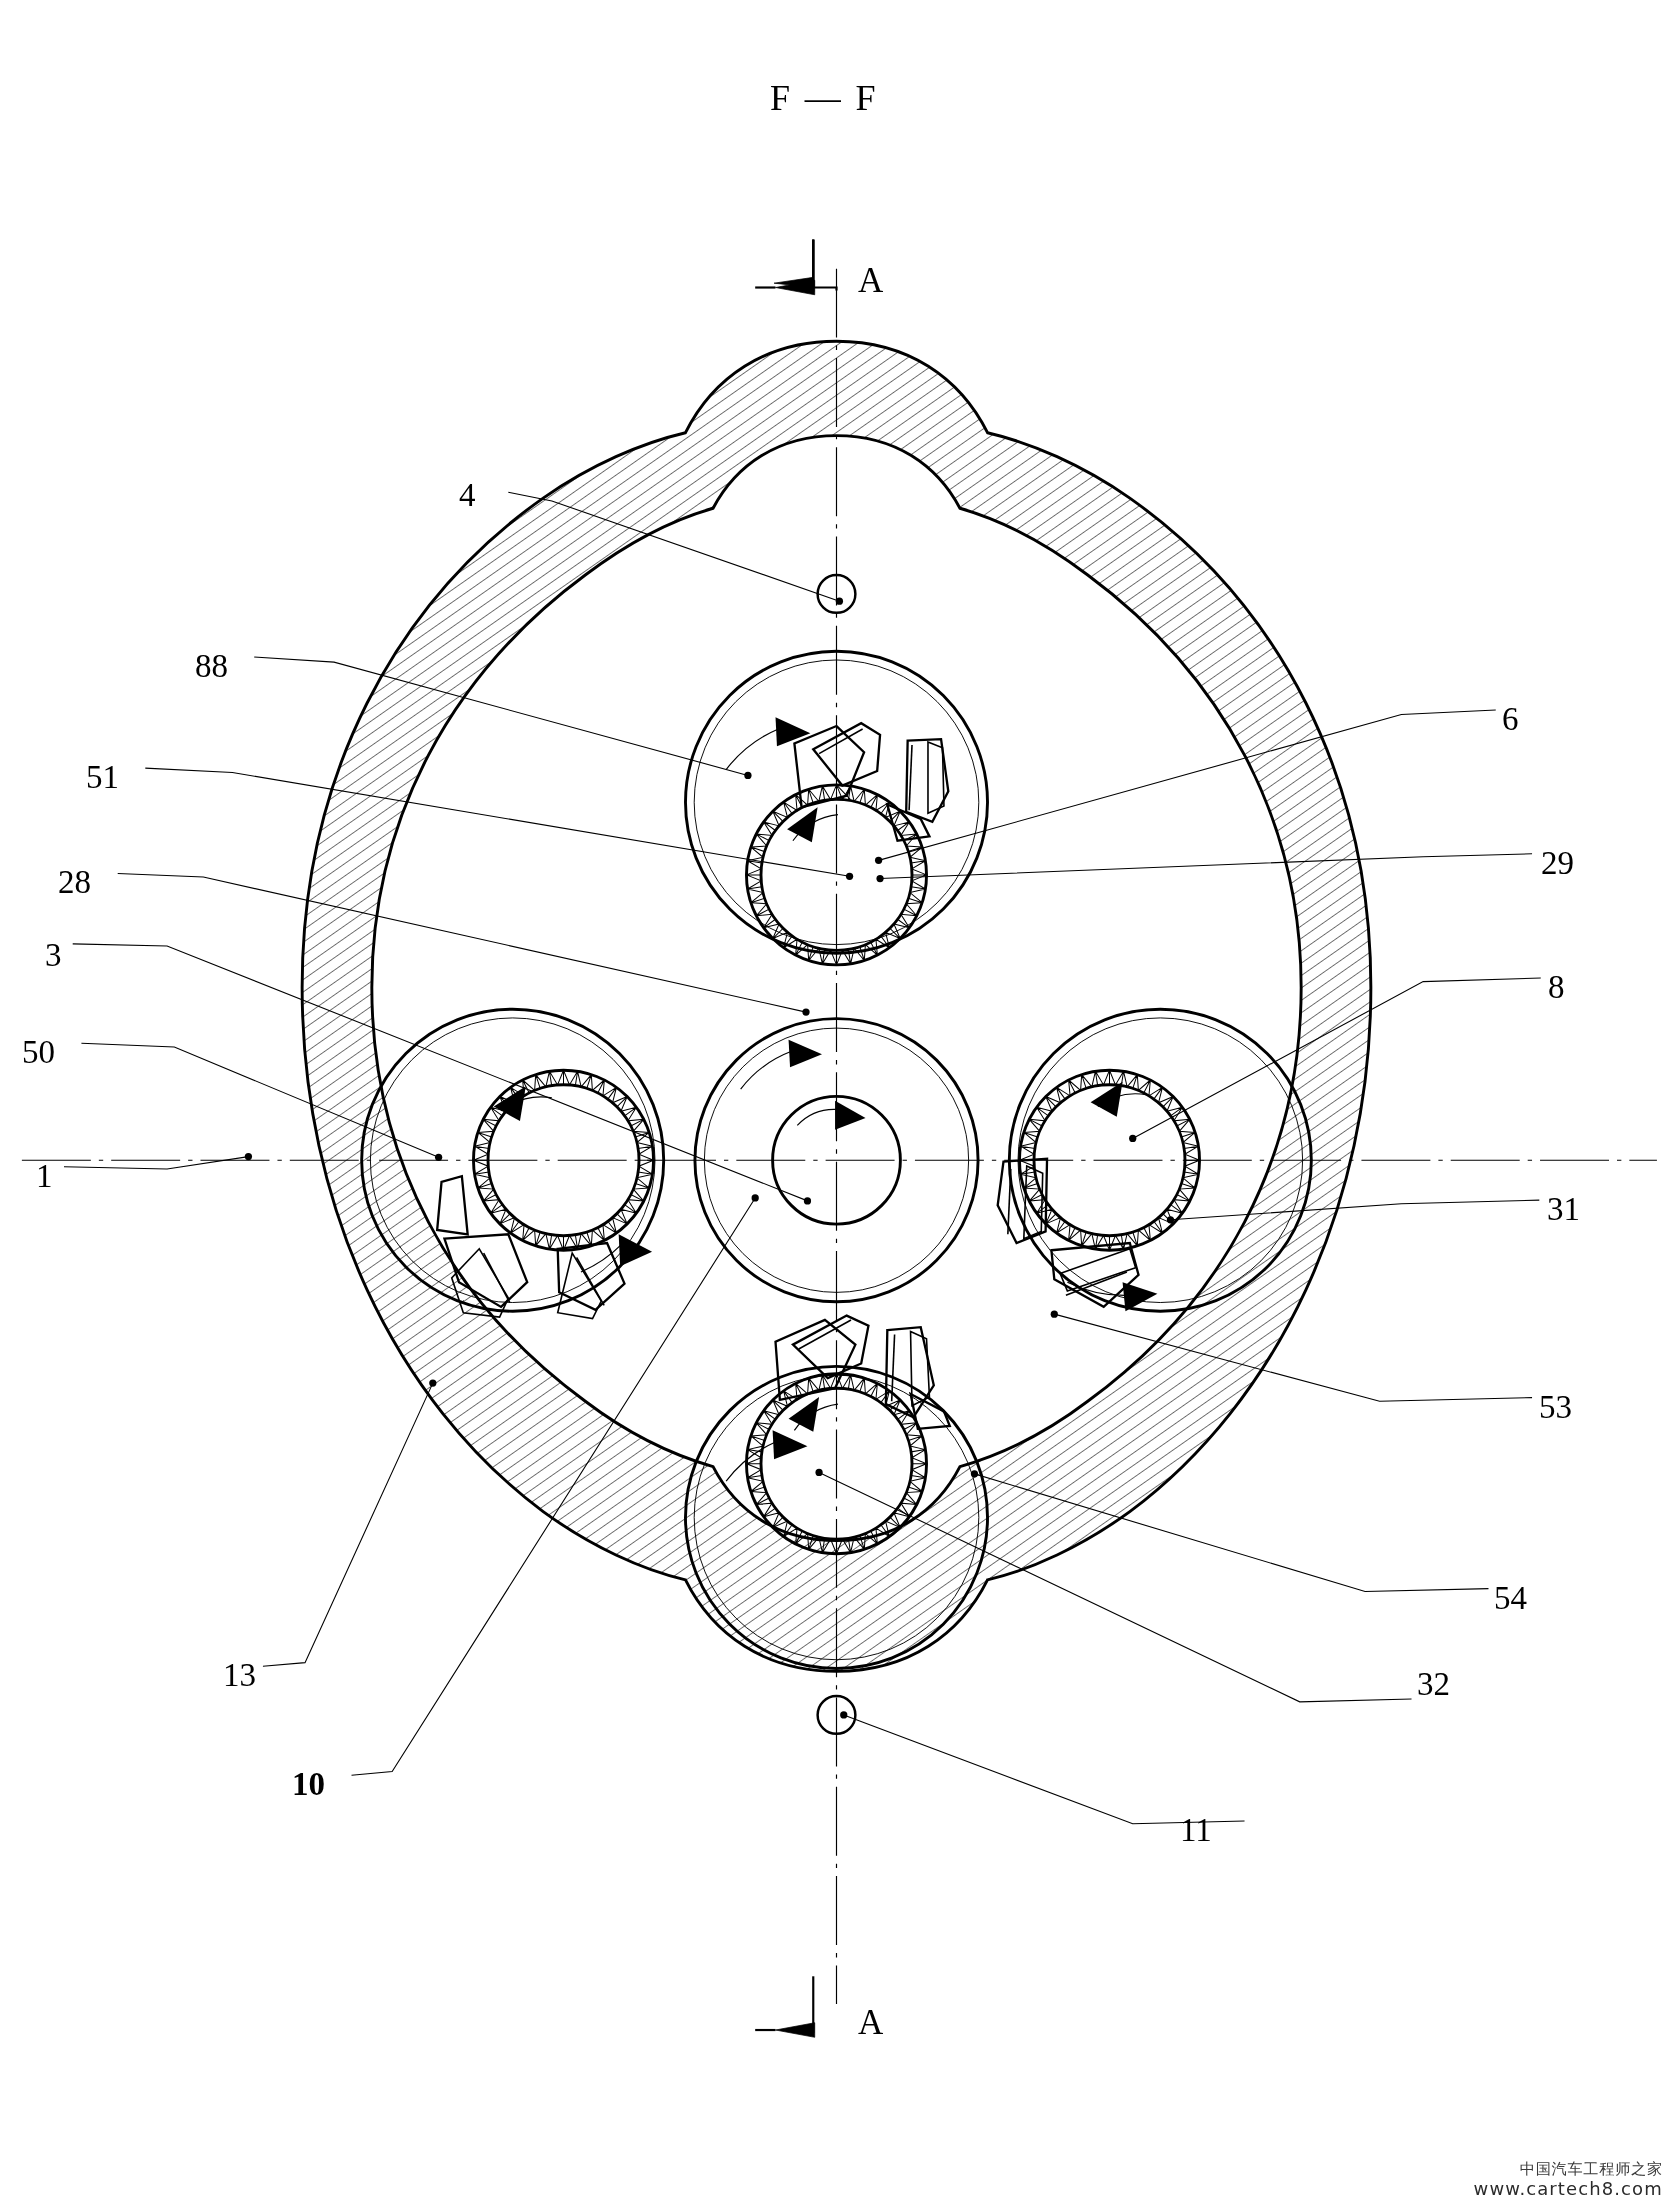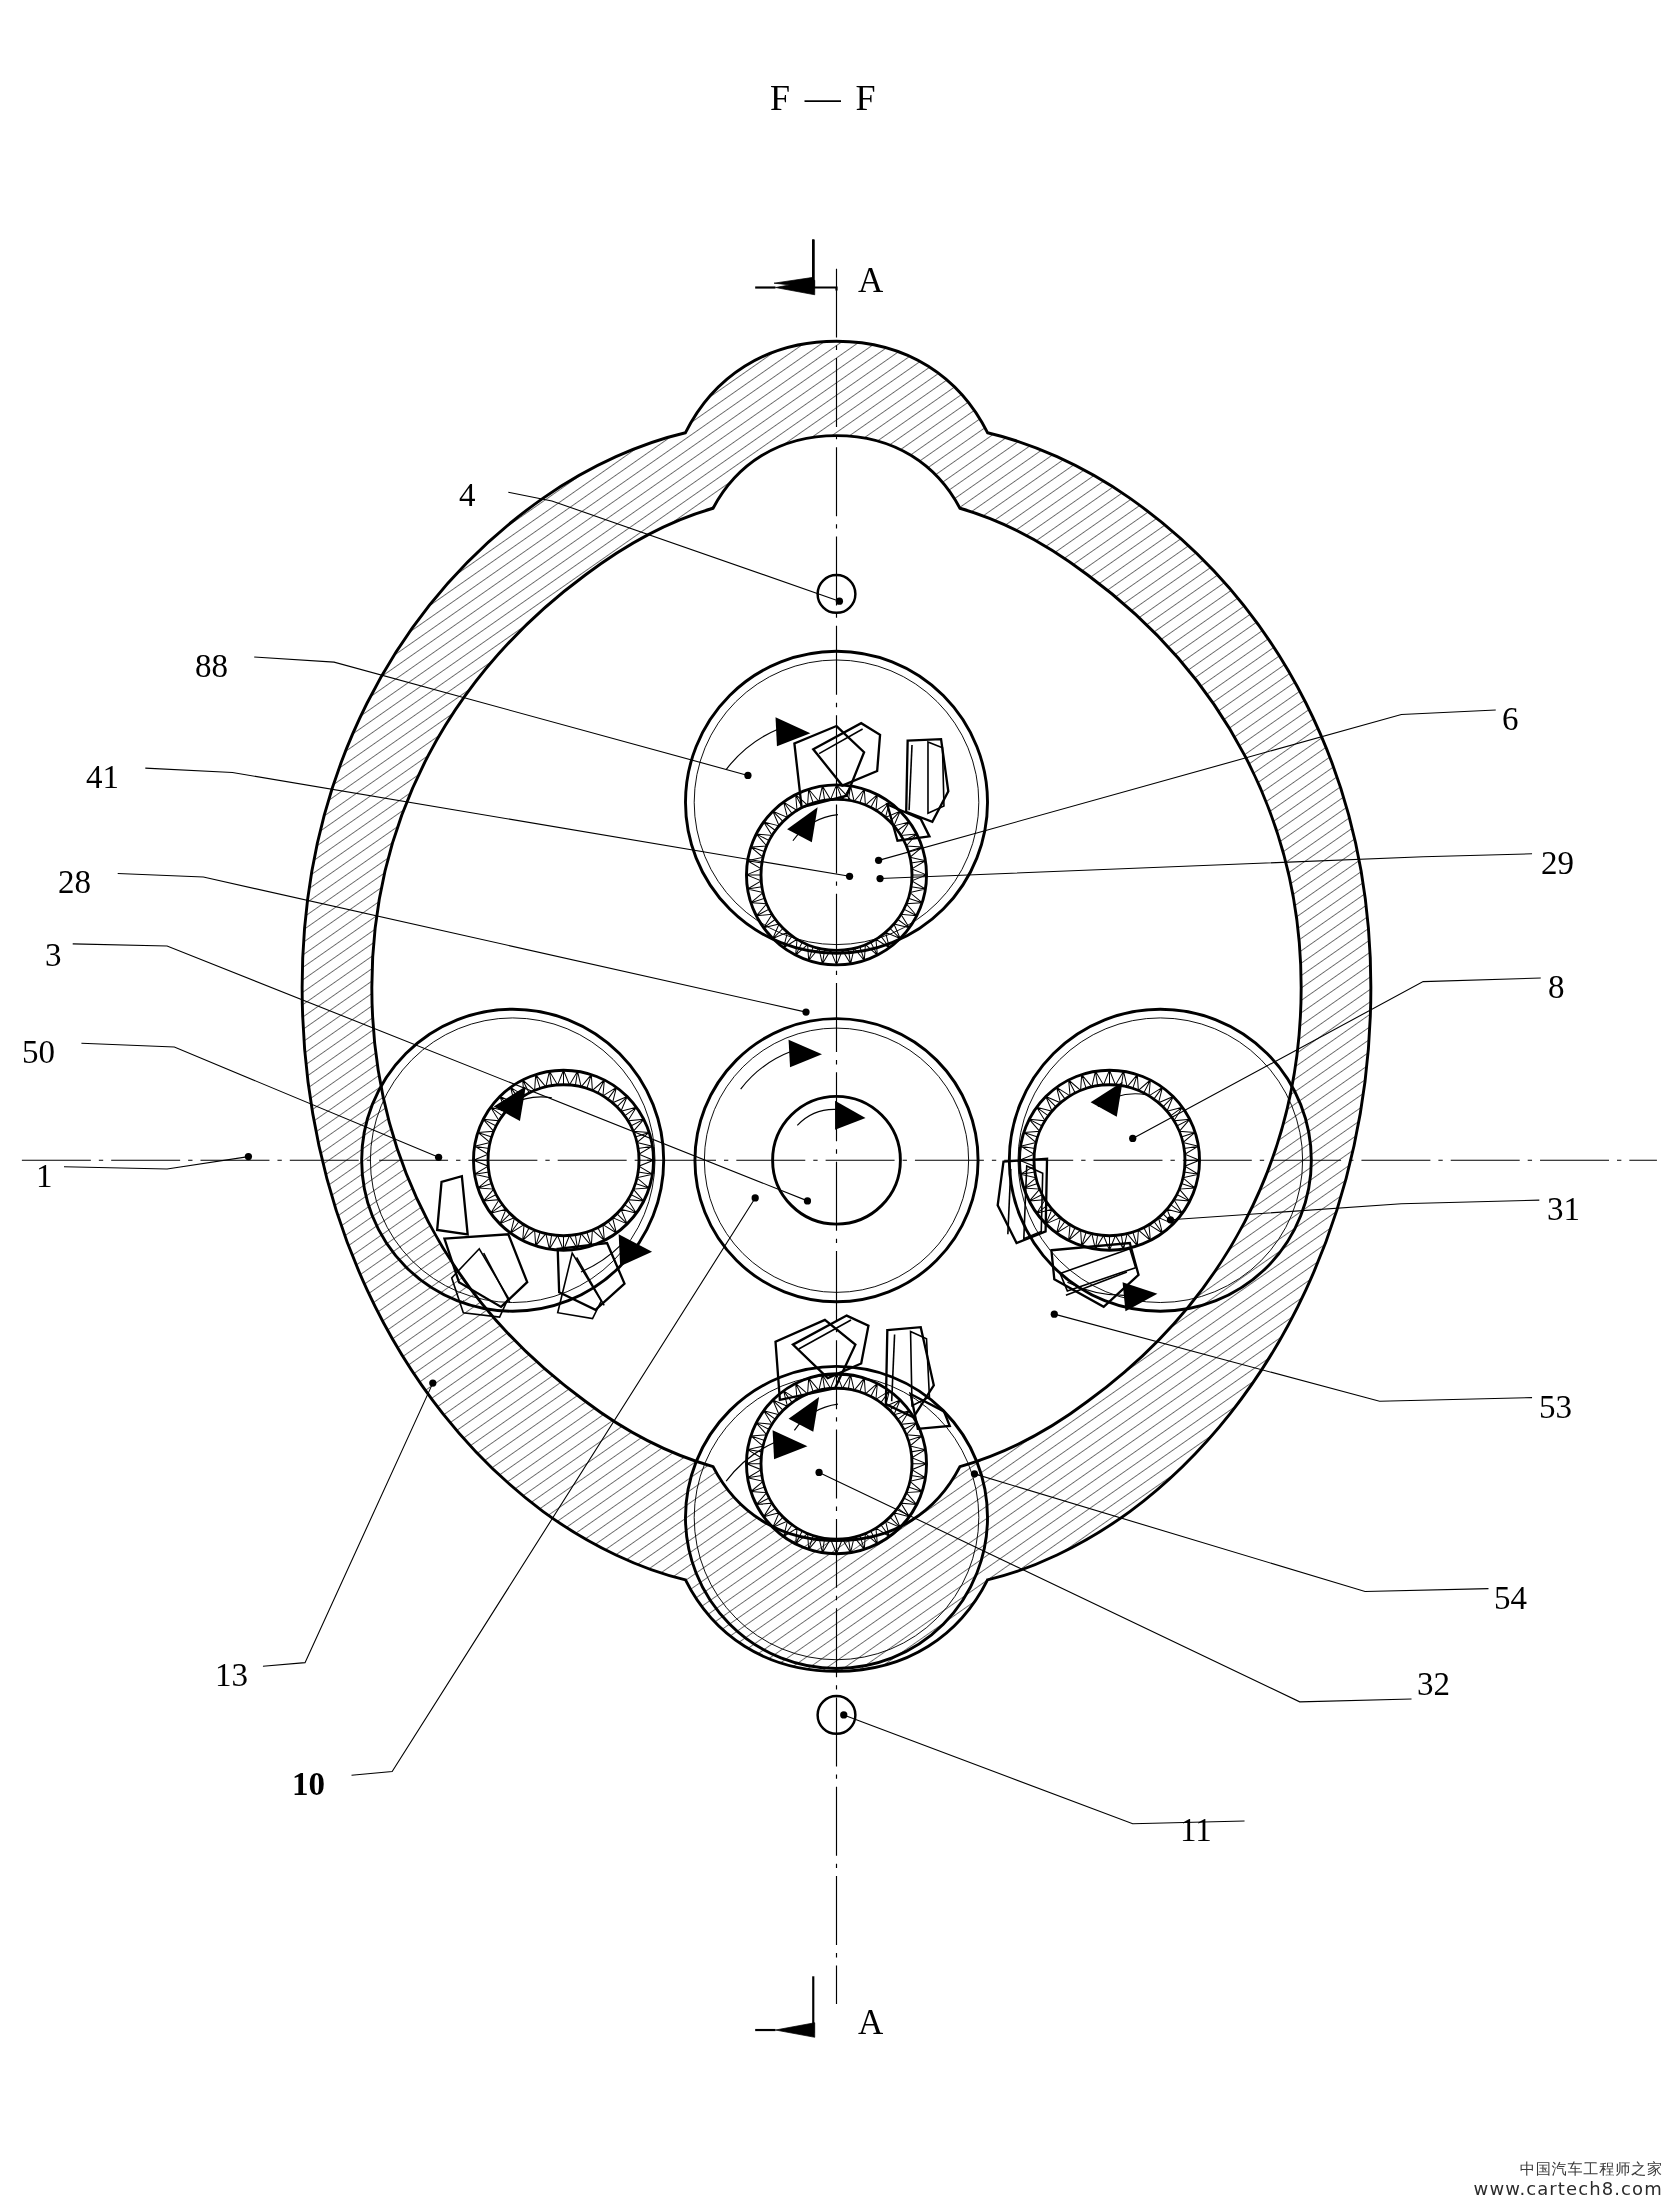--- a/index.html
+++ b/index.html
@@ -285,34 +285,34 @@
 
 <div class="title" style="left:770px;top:77px;">F — F</div>
 
 <div class="secmark" style="left:858px;top:261px;">A</div>
 
 <div class="secmark" style="left:858px;top:2003px;">A</div>
 
 <div id="labels">
       <div class="lbl" style="left: 459px; top: 479px;">4</div>
       <div class="lbl" style="left: 195px; top: 650px;">88</div>
-      <div class="lbl" style="left: 86px; top: 761px;">41</div>
+      <div class="lbl" style="left: 86px; top: 761px;">51</div>
       <div class="lbl" style="left: 58px; top: 866px;">28</div>
       <div class="lbl" style="left: 45px; top: 939px;">3</div>
       <div class="lbl" style="left: 22px; top: 1036px;">50</div>
       <div class="lbl" style="left: 36px; top: 1160px;">1</div>
       <div class="lbl" style="left: 1502px; top: 703px;">6</div>
       <div class="lbl" style="left: 1541px; top: 847px;">29</div>
       <div class="lbl" style="left: 1548px; top: 971px;">8</div>
       <div class="lbl" style="left: 1547px; top: 1193px;">31</div>
       <div class="lbl" style="left: 1539px; top: 1391px;">53</div>
       <div class="lbl" style="left: 1494px; top: 1582px;">54</div>
       <div class="lbl" style="left: 1417px; top: 1668px;">32</div>
       <div class="lbl" style="left: 1180px; top: 1814px;">11</div>
-      <div class="lbl" style="left: 215px; top: 1659px; text-align: right;">13</div>
+      <div class="lbl" style="left: 223px; top: 1659px; text-align: right;">13</div>
       <div class="lbl" style="left: 292px; top: 1768px; font-weight: bold;">10</div>
     </div>
 
 <div class="wm">
   <div class="cn">中国汽车工程师之家</div>
   <div class="url">www.cartech8.com</div>
 </div>
 
 </div>
 

